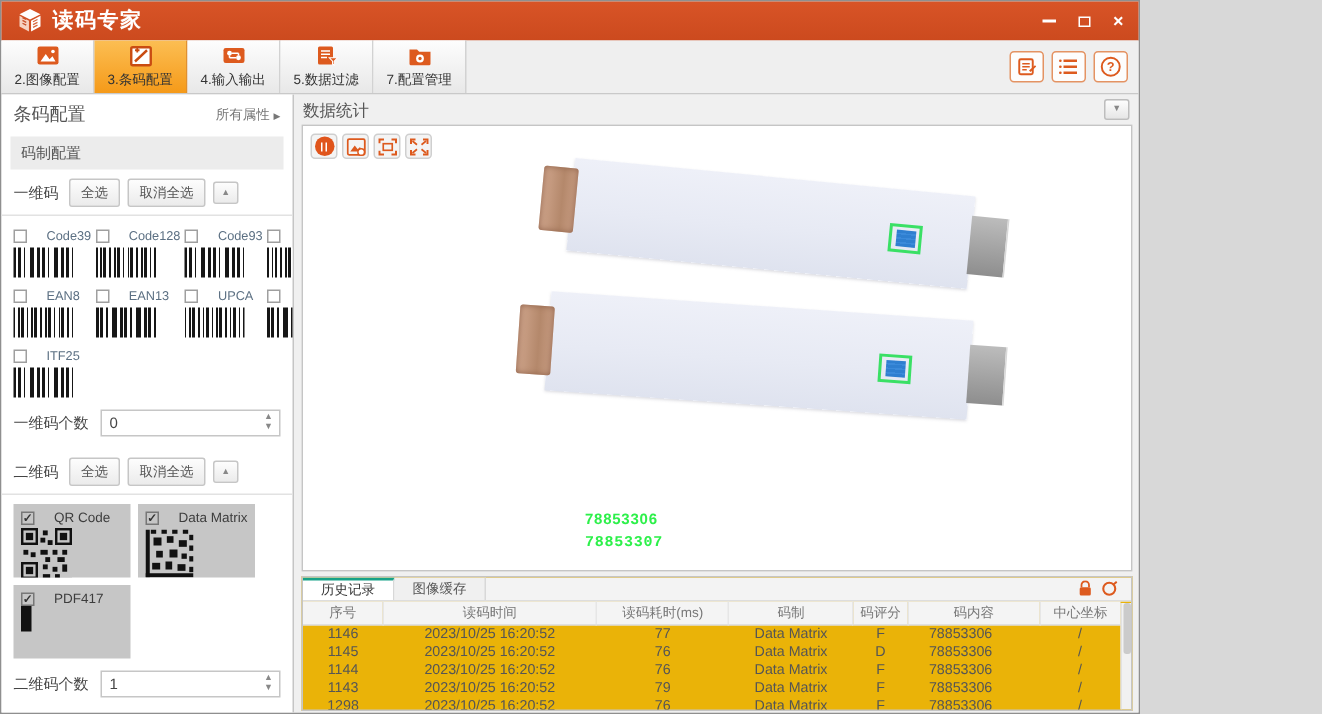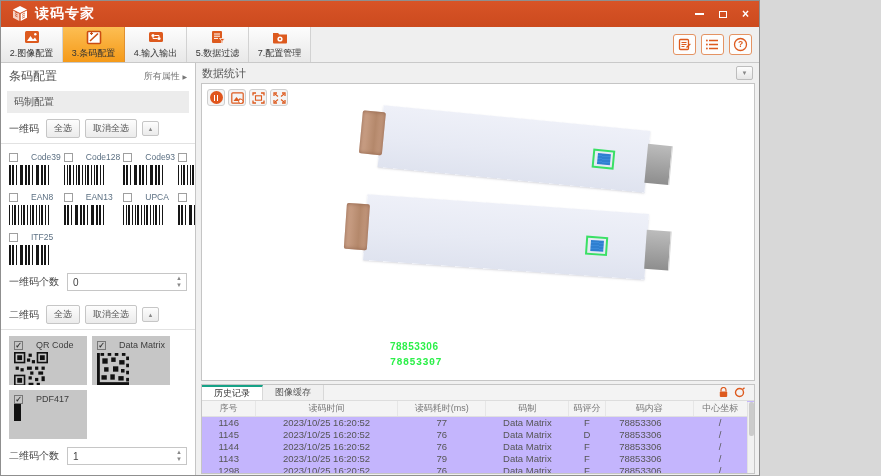--- a/index.html
+++ b/index.html
@@ -107,21 +107,21 @@
   .battery .tab { position:absolute; right:-24px; top:13px; width:25px; height:39px;
                   background:linear-gradient(180deg,#bcbcbc,#8e8e8e); }
   .dm-box { position:absolute; width:22px; height:19px; border:2px solid #3ae065;
             display:flex; align-items:center; justify-content:center; background:transparent; }
   .dm-label { width:13px; height:11px; background:#2f7fd0;
               background:repeating-linear-gradient(180deg,#2f7fd0 0 2px,#3b8ada 2px 3px); }
   .result-text { position:absolute; left:188px; color:#2df04a; font-weight:bold;
                  font-size:10px; letter-spacing:.5px; }
 
   
-  .history-panel { height:90px; flex:0 0 90px; background:#c4b5fd; border:1px solid #c5c5c5;
+  .history-panel { height:90px; flex:0 0 90px; background:#eab308; border:1px solid #c5c5c5;
                    position:relative; overflow:hidden; display:flex; flex-direction:column; }
   .tabs-row { height:16px; flex:0 0 16px; display:flex; align-items:stretch;
               background:#f3f3f3; border-bottom:1px solid #ddd; }
   .tab { padding:0 12px; font-size:9px; color:#555; display:flex; align-items:center;
          background:#f0f0f0; border-right:1px solid #d8d8d8; cursor:pointer; }
   .tab.active { background:#fff; border-top:2px solid #17a287; color:#333; }
   .tabs-icons { margin-left:auto; display:flex; gap:3px; align-items:center; padding-right:8px; }
   .mini-btn { width:13px; height:12px; display:flex; align-items:center; justify-content:center;
               cursor:pointer; }
   table.history { width:calc(100% - 7px); border-collapse:collapse; table-layout:fixed; }

